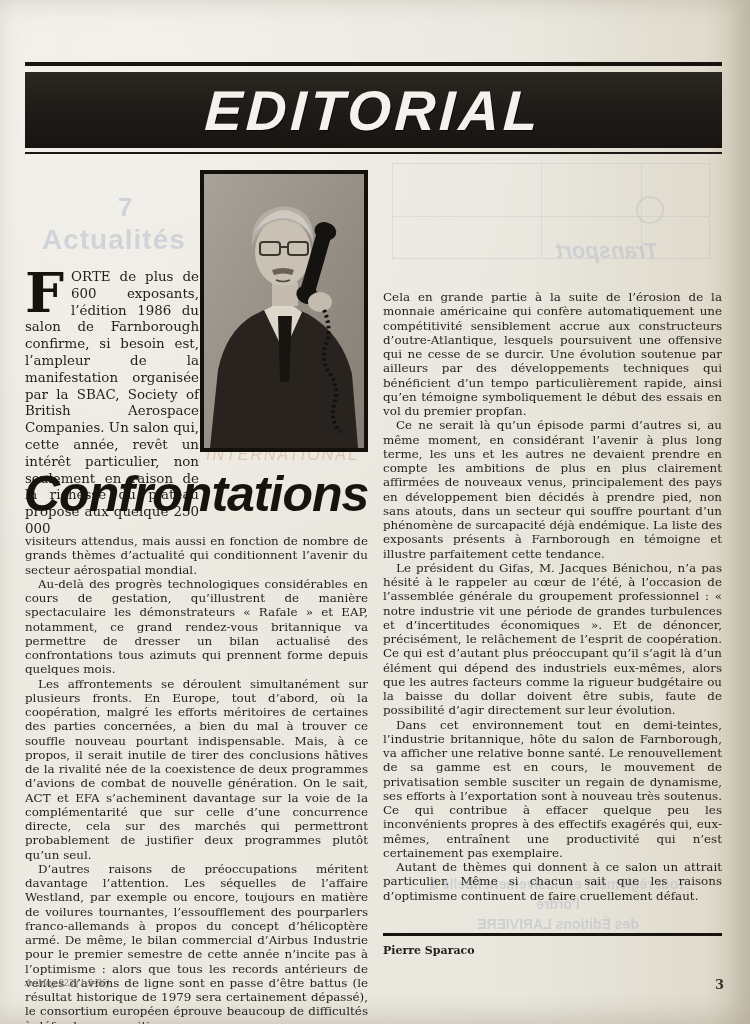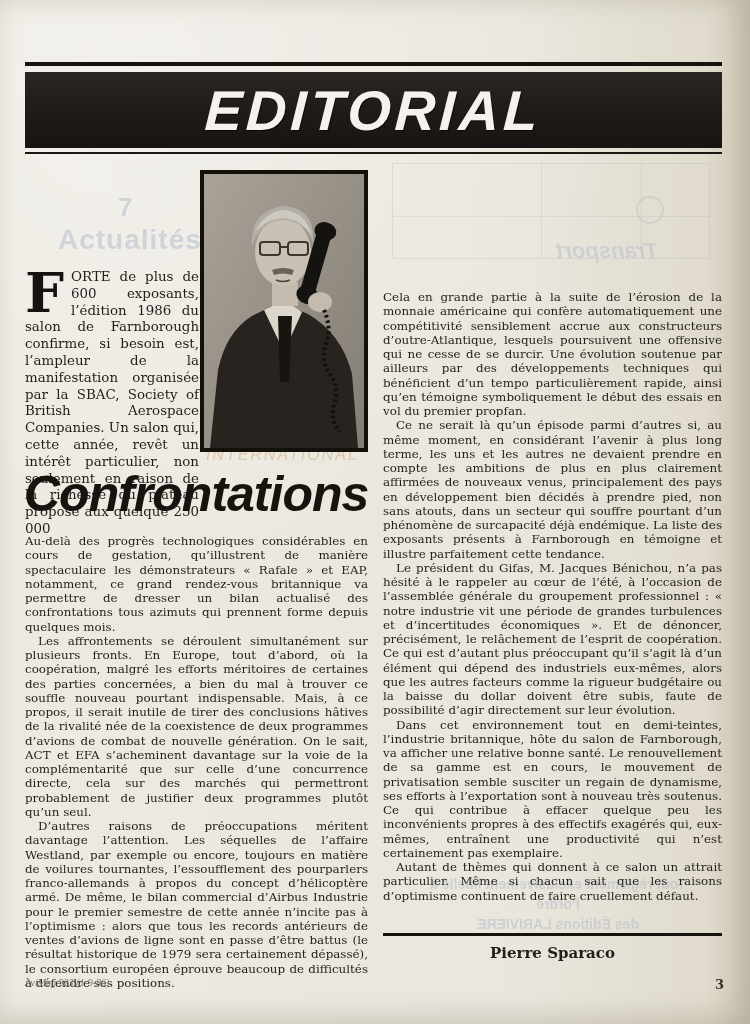--- a/index.html
+++ b/index.html
@@ -28,21 +28,21 @@
   
   .ghost{position:absolute;color:#b6bdcb;filter:blur(.4px);pointer-events:none;
          font-family:"Liberation Sans", sans-serif;}
   .mirror{transform:scaleX(-1);}
   .ghost-table{left:392px;top:163px;width:316px;height:94px;border:1px solid rgba(156,164,180,.40);opacity:.55;}
   .ghost-table .v1,.ghost-table .v2{position:absolute;top:0;bottom:0;width:1px;background:rgba(156,164,180,.40);}
   .ghost-table .v1{left:148px;} .ghost-table .v2{left:248px;}
   .ghost-table .h1{position:absolute;left:0;right:0;top:52px;height:1px;background:rgba(156,164,180,.35);}
   .ghost-circle{left:636px;top:196px;width:24px;height:24px;border:2px solid rgba(156,164,180,.45);border-radius:50%;opacity:.5;}
   .ghost-seven{left:118px;top:192px;font-size:26px;font-weight:bold;opacity:.55;}
-  .ghost-actualites{left:58px;top:224px;font-size:28px;font-weight:bold;letter-spacing:1px;opacity:.55;text-align:center;}
+  .ghost-actualites{left:42px;top:224px;font-size:28px;font-weight:bold;letter-spacing:1px;opacity:.55;text-align:center;}
   .ghost-transport{left:556px;top:238px;font-size:22px;font-weight:bold;font-style:italic;opacity:.5;}
   .ghost-international{left:206px;top:446px;font-size:16px;font-weight:normal;font-style:italic;
                        letter-spacing:2px;color:#d9bf9d;opacity:.8;z-index:1;}
   .ghost-reglement{left:408px;top:874px;width:300px;text-align:center;font-weight:bold;
                    font-size:14px;line-height:20px;opacity:.55;}
   
   .photo-frame{
     position:absolute;left:200px;top:170px;width:160px;height:274px;
     border:4px solid #131109;background:#9a948a;z-index:2;
   }
@@ -63,22 +63,22 @@
     font-size:50px;letter-spacing:-1px;color:#17140f;white-space:nowrap;
   }
   
   .col{position:absolute;font-size:11.9px;line-height:14.25px;text-align:justify;z-index:2;}
   .col p{margin:0;}
   .col p + p{text-indent:13px;}
   .col-left{left:25px;top:534px;width:343px;}
   .col-right{left:383px;top:274px;width:339px;margin-top:16px;}
   
   .sig-rule{position:absolute;left:383px;top:933px;width:339px;height:3px;background:#16130f;z-index:2;}
-  .author{position:absolute;left:383px;top:944px;width:339px;text-align:center;
-          font-weight:bold;font-size:15px;z-index:2;}
+  .author{position:absolute;left:383px;top:944px;width:339px;text-align:left;
+          font-weight:bold;font-size:11px;z-index:2;}
   .issue{position:absolute;left:25px;top:977px;font-family:Liberation Serif, serif;
          font-style:italic;font-size:10px;color:#7b7770;z-index:2;}
   .pagenum{position:absolute;right:26px;top:977px;font-weight:bold;font-size:13px;color:#38342e;z-index:2;}
 </style>
 </head>
 <body>
 
 <div class="page">
 
   <div class="top-rule"></div>
@@ -142,20 +142,21 @@
     </svg>
   </div>
 
   <div class="intro">
     <span class="dropcap">F</span><span>ORTE de plus de 600 exposants, l’édition 1986 du salon de Farnborough confirme, si besoin est, l’ampleur de la manifestation organisée par la SBAC, Society of British Aerospace Companies. Un salon qui, cette année, revêt un intérêt particulier, non seulement en raison de la richesse du plateau proposé aux quelque 250 000</span>
   </div>
 
   <h1 class="headline">Confrontations</h1>
 
   <div class="col col-left">
+      <p>visiteurs attendus, mais aussi en fonction de nombre de grands thèmes d’actualité qui conditionnent l’avenir du secteur aérospatial mondial.</p>
       <p>Au-delà des progrès technologiques considérables en cours de gestation, qu’illustrent de manière spectaculaire les démonstrateurs « Rafale » et EAP, notamment, ce grand rendez-vous britannique va permettre de dresser un bilan actualisé des confrontations tous azimuts qui prennent forme depuis quelques mois.</p>
       <p>Les affrontements se déroulent simultanément sur plusieurs fronts. En Europe, tout d’abord, où la coopération, malgré les efforts méritoires de certaines des parties concernées, a bien du mal à trouver ce souffle nouveau pourtant indispensable. Mais, à ce propos, il serait inutile de tirer des conclusions hâtives de la rivalité née de la coexistence de deux programmes d’avions de combat de nouvelle génération. On le sait, ACT et EFA s’acheminent davantage sur la voie de la complémentarité que sur celle d’une concurrence directe, cela sur des marchés qui permettront probablement de justifier deux programmes plutôt qu’un seul.</p>
       <p>D’autres raisons de préoccupations méritent davantage l’attention. Les séquelles de l’affaire Westland, par exemple ou encore, toujours en matière de voilures tournantes, l’essoufflement des pourparlers franco-allemands à propos du concept d’hélicoptère armé. De même, le bilan commercial d’Airbus Industrie pour le premier semestre de cette année n’incite pas à l’optimisme : alors que tous les records antérieurs de ventes d’avions de ligne sont en passe d’être battus (le résultat historique de 1979 sera certainement dépassé), le consortium européen éprouve beaucoup de difficultés à défendre ses positions.</p>
     </div>
   <div class="col col-right">
       <p>Cela en grande partie à la suite de l’érosion de la monnaie américaine qui confère automatiquement une compétitivité sensiblement accrue aux constructeurs d’outre-Atlantique, lesquels poursuivent une offensive qui ne cesse de se durcir. Une évolution soutenue par ailleurs par des développements techniques qui bénéficient d’un tempo particulièrement rapide, ainsi qu’en témoigne symboliquement le début des essais en vol du premier propfan.</p>
       <p>Ce ne serait là qu’un épisode parmi d’autres si, au même moment, en considérant l’avenir à plus long terme, les uns et les autres ne devaient prendre en compte les ambitions de plus en plus clairement affirmées de nouveaux venus, principalement des pays en développement bien décidés à prendre pied, non sans atouts, dans un secteur qui souffre pourtant d’un phénomène de surcapacité déjà endémique. La liste des exposants présents à Farnborough en témoigne et illustre parfaitement cette tendance.</p>
       <p>Le président du Gifas, M. Jacques Bénichou, n’a pas hésité à le rappeler au cœur de l’été, à l’occasion de l’assemblée générale du groupement professionnel : « notre industrie vit une période de grandes turbulences et d’incertitudes économiques ». Et de dénoncer, précisément, le relâchement de l’esprit de coopération. Ce qui est d’autant plus préoccupant qu’il s’agit là d’un élément qui dépend des industriels eux-mêmes, alors que les autres facteurs comme la rigueur budgétaire ou la baisse du dollar doivent être subis, faute de possibilité d’agir directement sur leur évolution.</p>
       <p>Dans cet environnement tout en demi-teintes, l’industrie britannique, hôte du salon de Farnborough, va afficher une relative bonne santé. Le renouvellement de sa gamme est en cours, le mouvement de privatisation semble susciter un regain de dynamisme, ses efforts à l’exportation sont à nouveau très soutenus. Ce qui contribue à effacer quelque peu les inconvénients propres à des effectifs exagérés qui, eux-mêmes, entraînent une productivité qui n’est certainement pas exemplaire.</p>
       <p>Autant de thèmes qui donnent à ce salon un attrait particulier. Même si chacun sait que les raisons d’optimisme continuent de faire cruellement défaut.</p>

